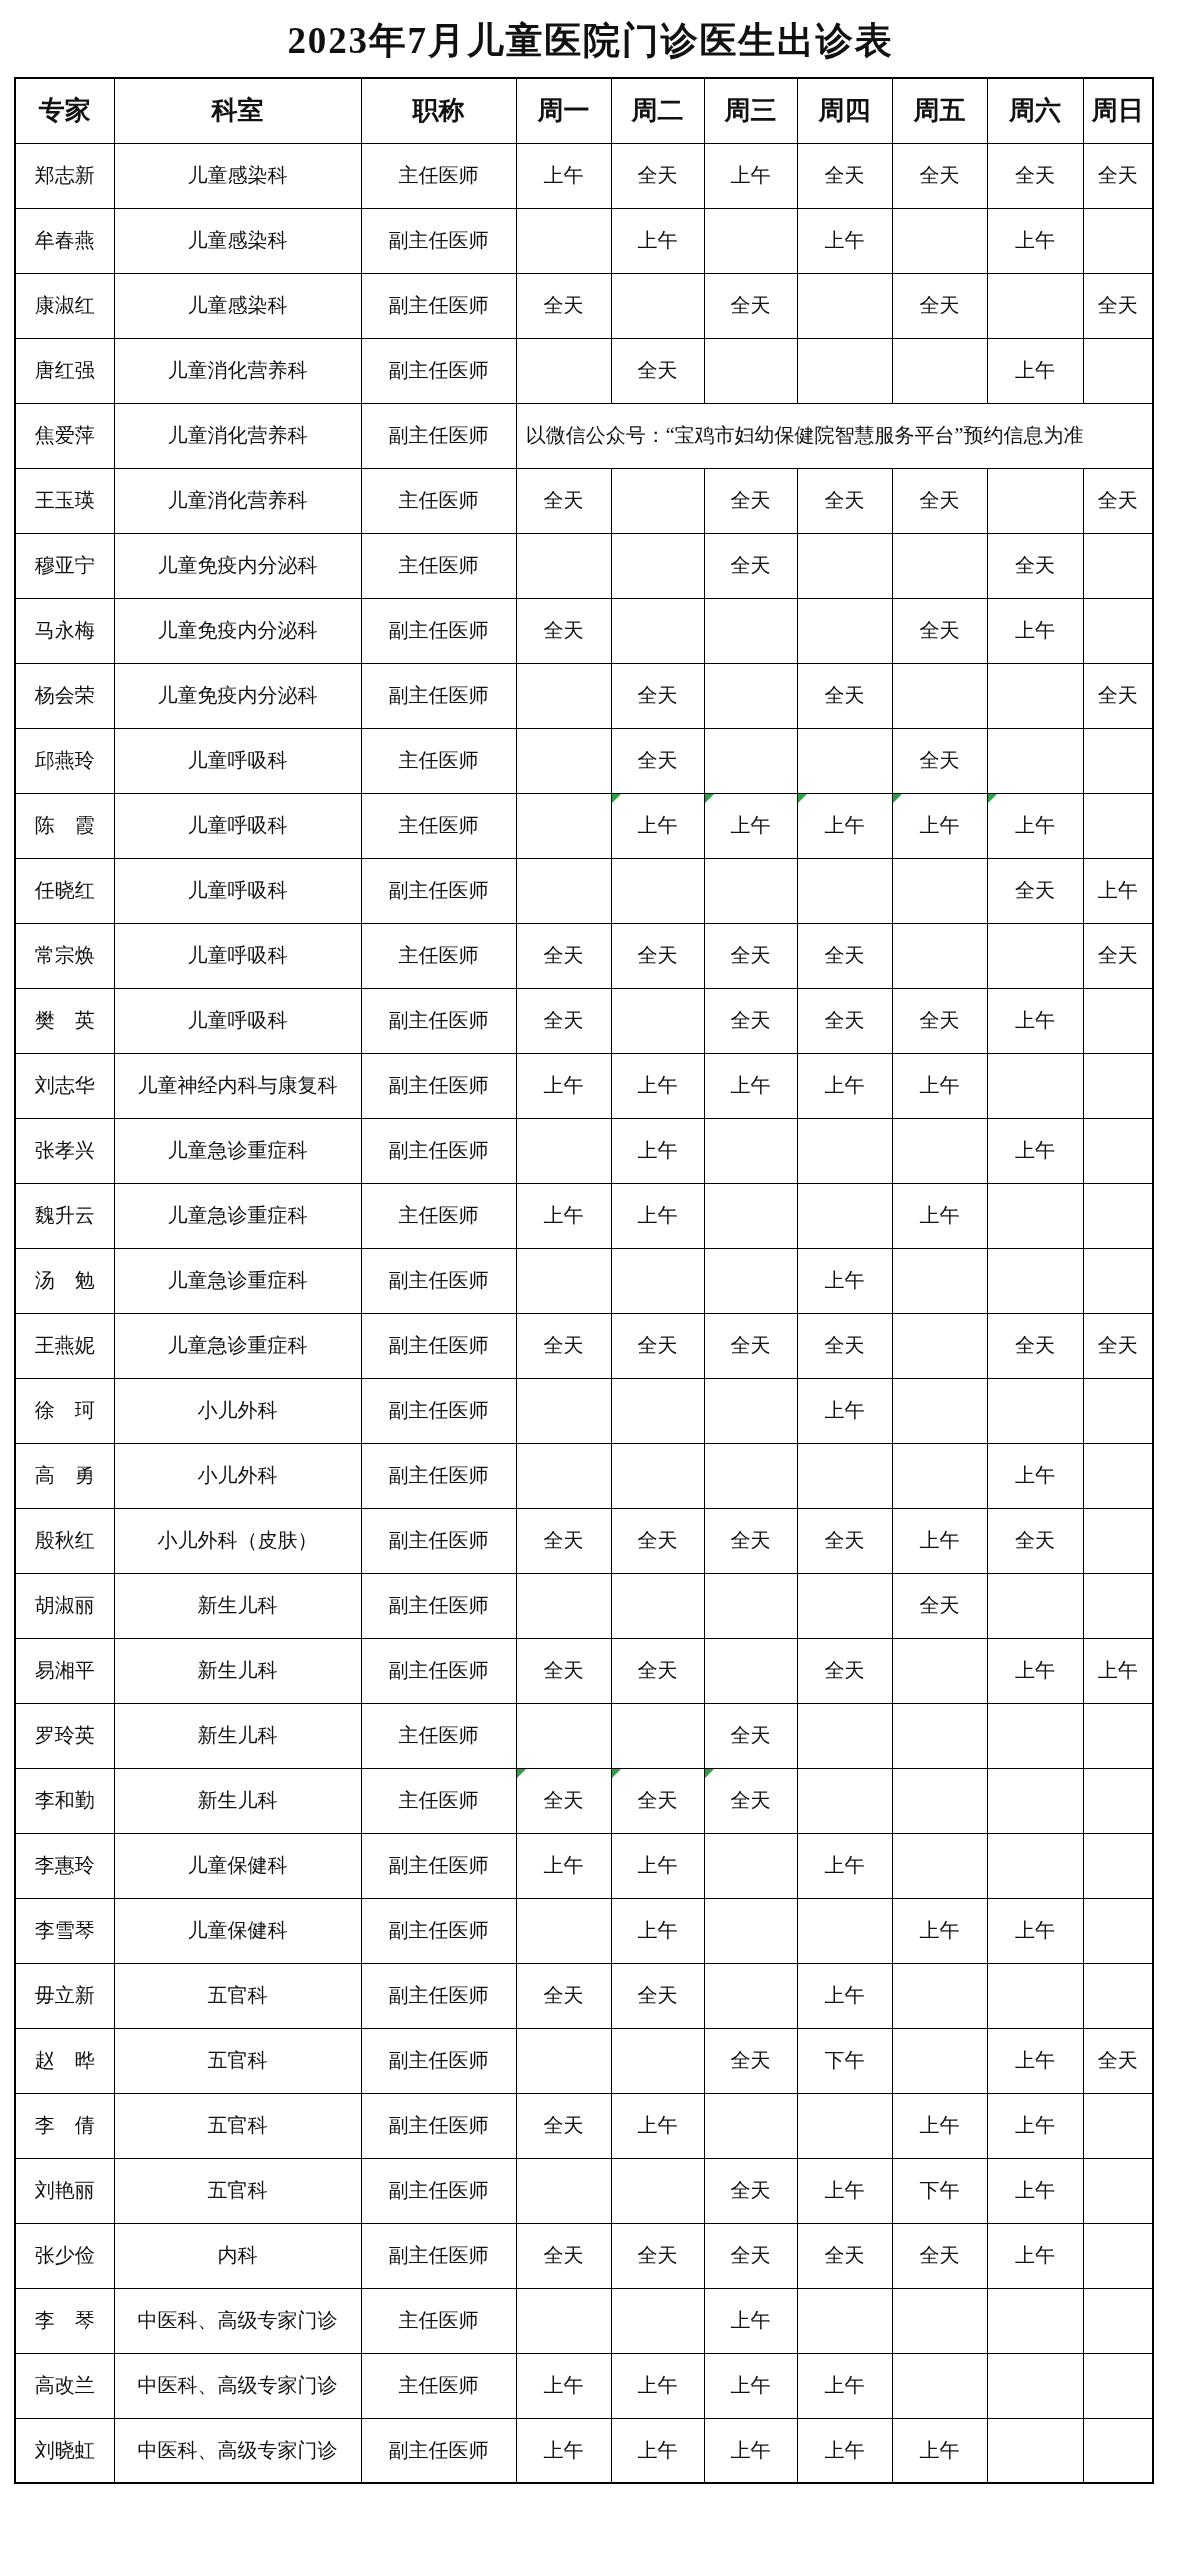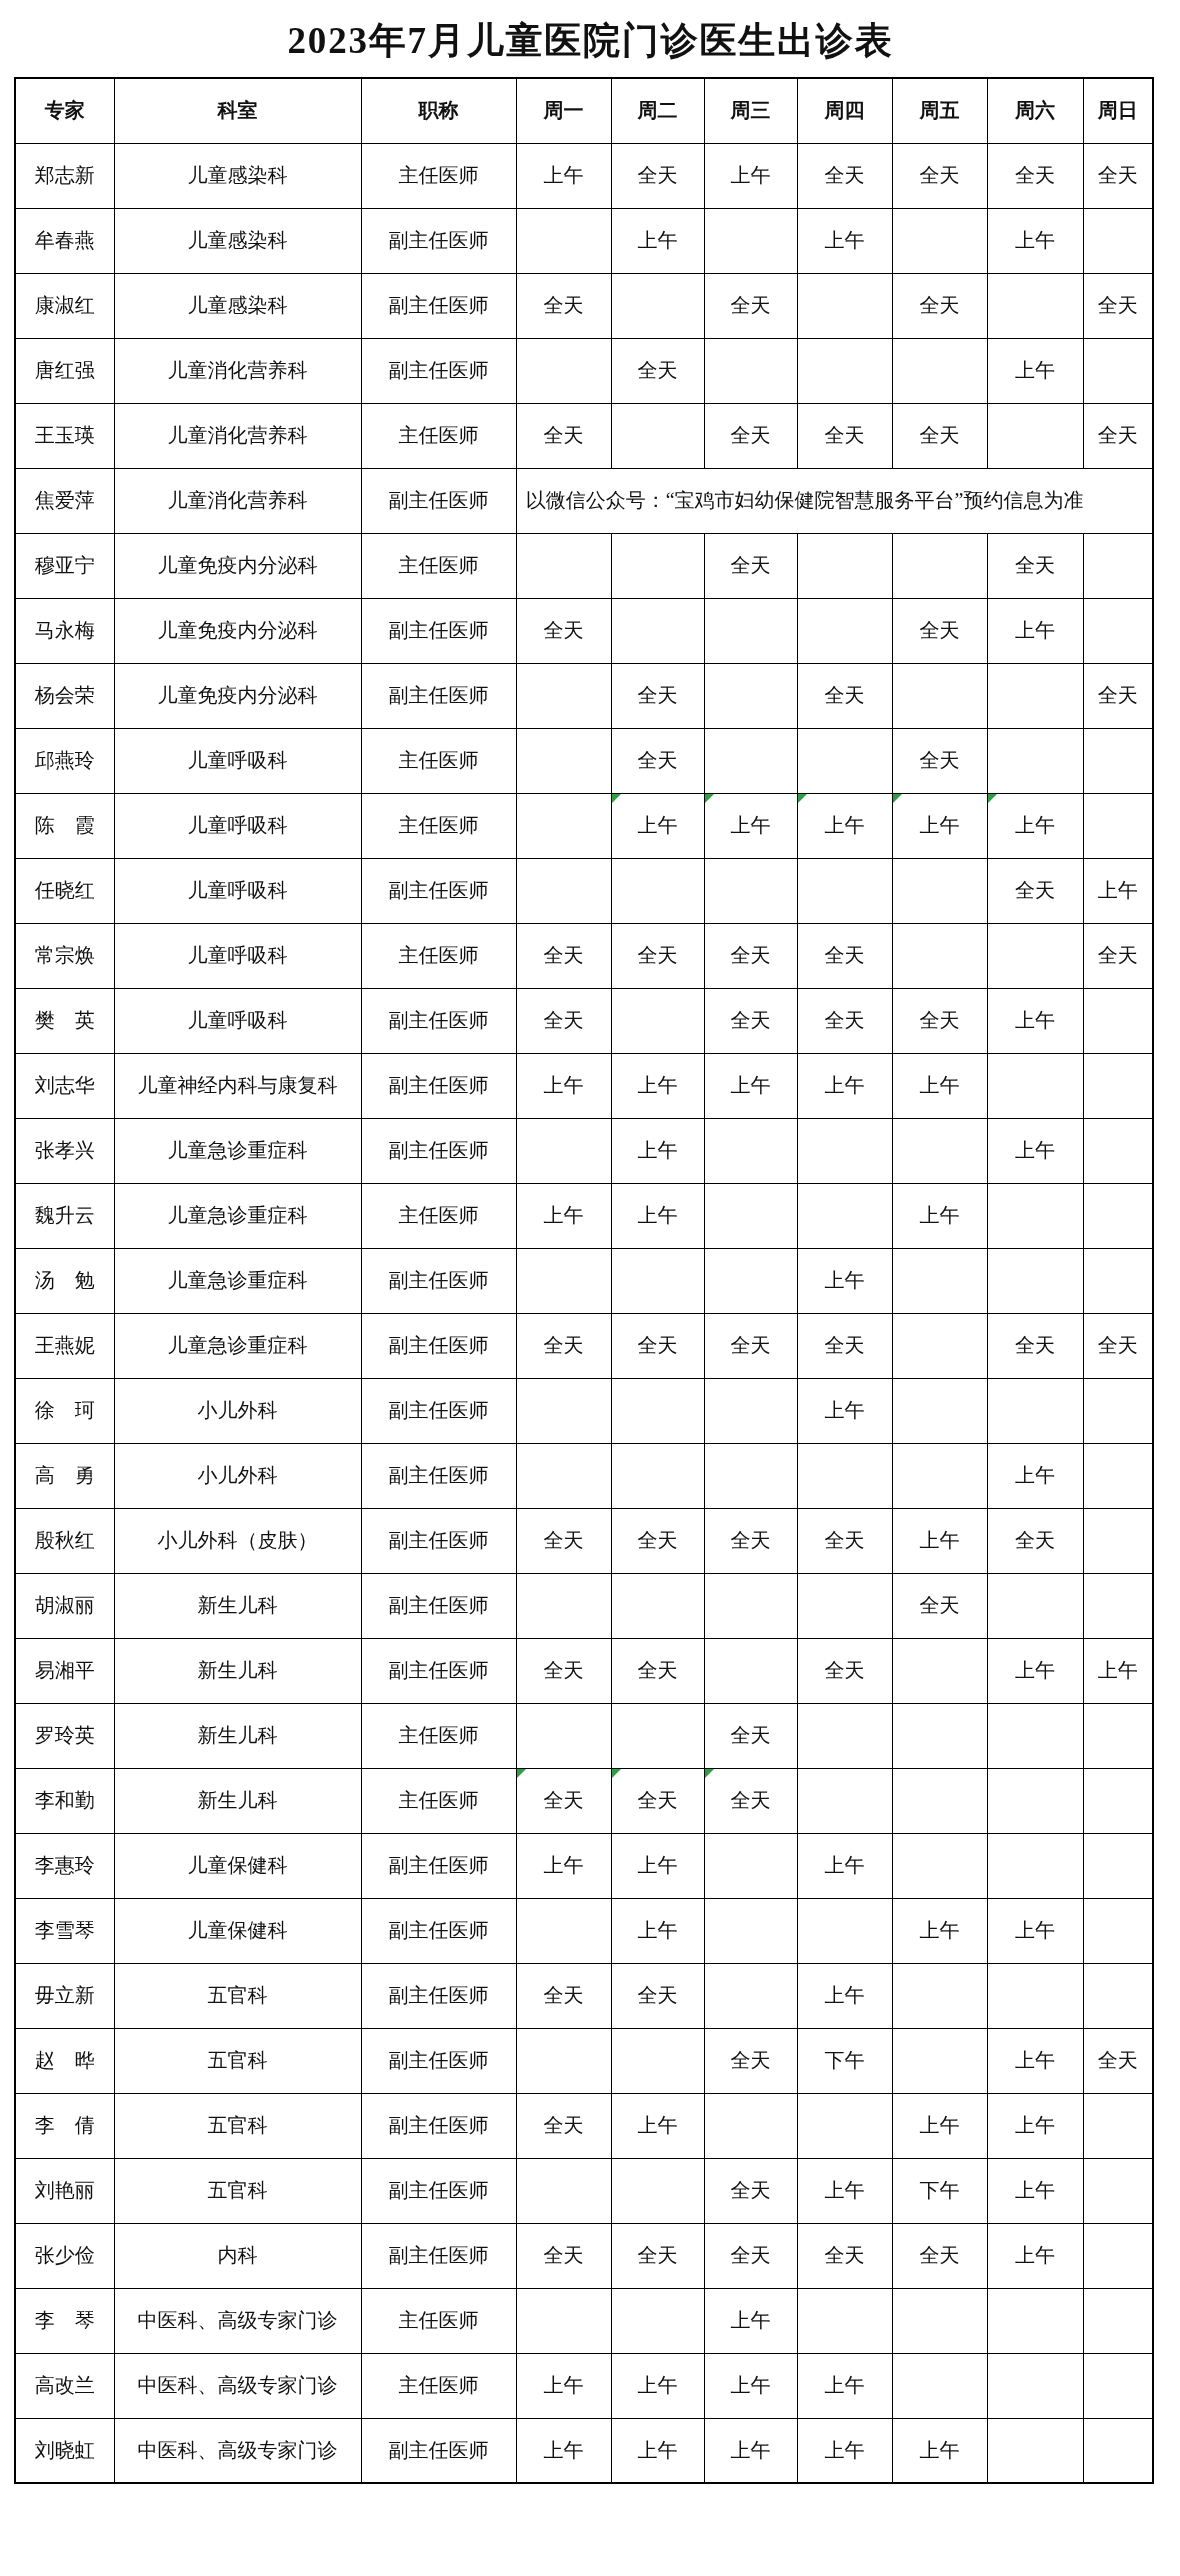--- a/index.html
+++ b/index.html
@@ -14,21 +14,21 @@
   .page-title { font-size:37px; font-weight:700; letter-spacing:1.8px; }
   table.schedule {
     border-collapse:collapse; table-layout:fixed;
     margin-left:14px; width:1138px;
     border:2.8px solid #000;
   }
   th, td {
     border:1.8px solid #000; text-align:center; vertical-align:middle;
     padding:0; overflow:hidden; box-sizing:border-box;
   }
-  thead th { height:65px; font-size:20px; font-weight:700;font-family:Liberation Serif, serif; }
+  thead th { height:65px; font-size:26px; font-weight:700;font-family:Liberation Serif, serif; }
   tbody td { height:65px; font-size:20px; }
   td.notice-cell {
     text-align:left; padding:1.8px 9.2px; font-size:20px; line-height:29px;
   }
   td.marked { position:relative; }
   td.marked::before {
     content:""; position:absolute; top:0; left:0; width:0; height:0;
     border-top:9.2px solid #2f9e44; border-right:9.2px solid transparent;
   }
 </style>
@@ -109,36 +109,36 @@
         <td>副主任医师</td>
         <td></td>
         <td>全天</td>
         <td></td>
         <td></td>
         <td></td>
         <td>上午</td>
         <td></td>
       </tr>
       <tr>
+        <td>焦爱萍</td>
+        <td>儿童消化营养科</td>
+        <td>副主任医师</td>
+        <td colspan="7" class="notice-cell">以微信公众号：“宝鸡市妇幼保健院智慧服务平台”预约信息为准</td>
+      </tr>
+      <tr>
         <td>王玉瑛</td>
         <td>儿童消化营养科</td>
         <td>主任医师</td>
         <td>全天</td>
         <td></td>
         <td>全天</td>
         <td>全天</td>
         <td>全天</td>
         <td></td>
         <td>全天</td>
-      </tr>
-      <tr>
-        <td>焦爱萍</td>
-        <td>儿童消化营养科</td>
-        <td>副主任医师</td>
-        <td colspan="7" class="notice-cell">以微信公众号：“宝鸡市妇幼保健院智慧服务平台”预约信息为准</td>
       </tr>
       <tr>
         <td>穆亚宁</td>
         <td>儿童免疫内分泌科</td>
         <td>主任医师</td>
         <td></td>
         <td></td>
         <td>全天</td>
         <td></td>
         <td></td>

